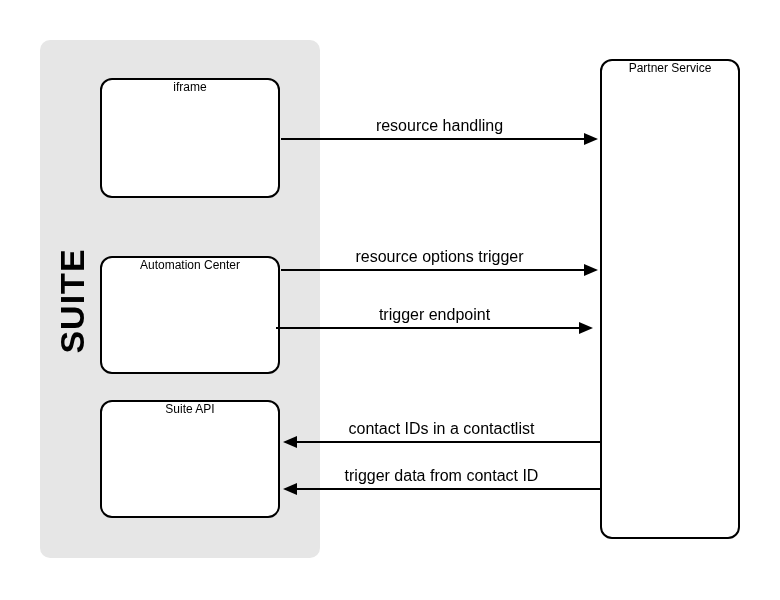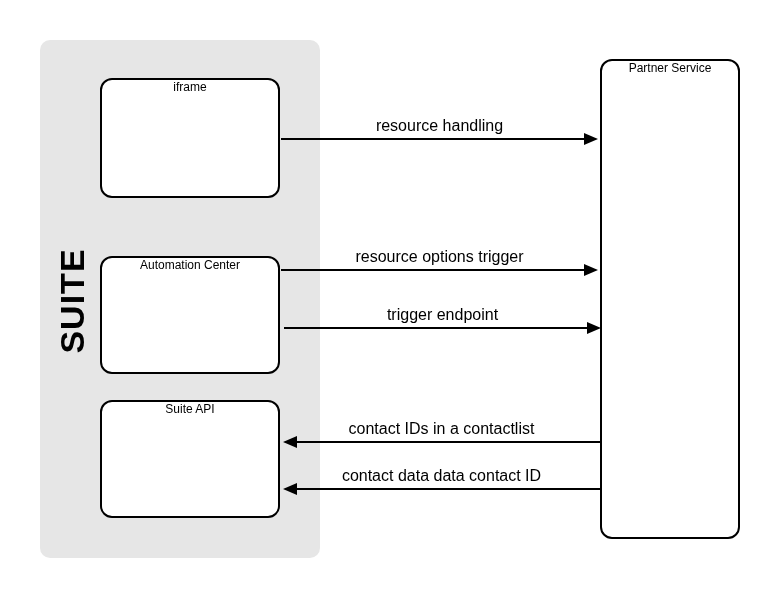--- a/index.html
+++ b/index.html
@@ -122,31 +122,31 @@
     <span class="line"></span>
     <span class="head"></span>
   </div>
 
   <div class="arrow right" style="left:281px; top:269px; width:317px">
     <span class="arrow-label">resource options trigger</span>
     <span class="line"></span>
     <span class="head"></span>
   </div>
 
-  <div class="arrow right" style="left:284px; top:327px; width:317px">
+  <div class="arrow right" style="left:276px; top:327px; width:317px">
     <span class="arrow-label">trigger endpoint</span>
     <span class="line"></span>
     <span class="head"></span>
   </div>
 
   <div class="arrow left" style="left:283px; top:441px; width:317px">
     <span class="arrow-label">contact IDs in a contactlist</span>
     <span class="line"></span>
     <span class="head"></span>
   </div>
 
   <div class="arrow left" style="left:283px; top:488px; width:317px">
-    <span class="arrow-label">contact data data contact ID</span>
+    <span class="arrow-label">trigger data from contact ID</span>
     <span class="line"></span>
     <span class="head"></span>
   </div>
 
 </div>
 
 </body></html>

